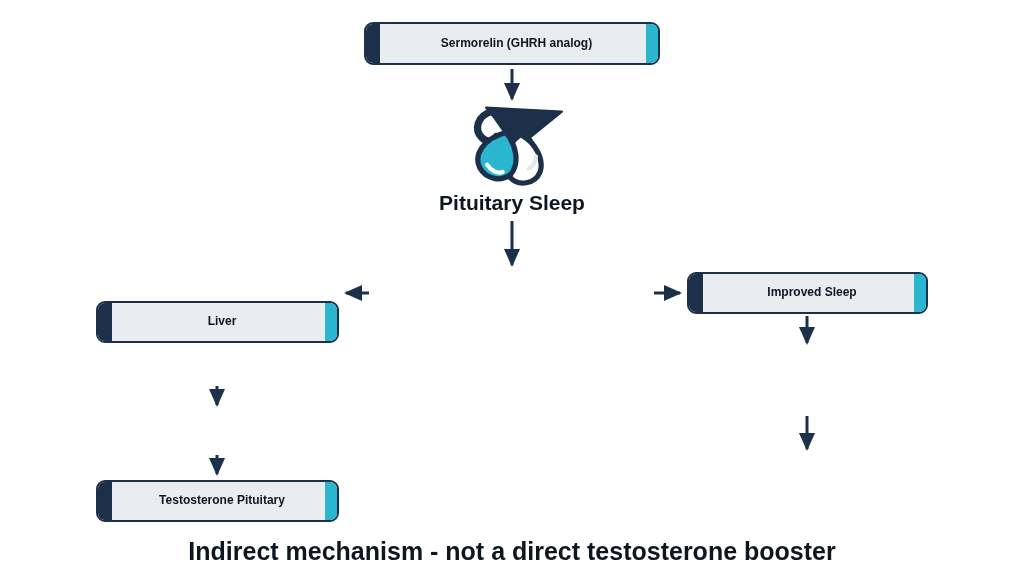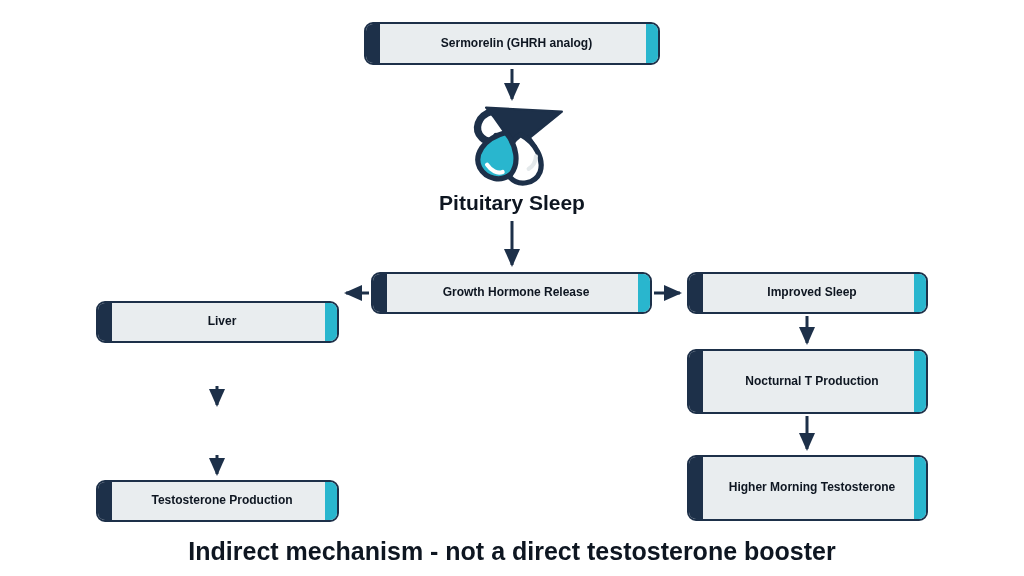--- a/index.html
+++ b/index.html
@@ -123,39 +123,30 @@
   </div>
 
   <div class="node" style="left:364px; top:22px; width:296px; height:43px;">
     <span class="label">Sermorelin (GHRH analog)</span>
   </div>
 
   <div class="node" style="left:96px; top:272px; width:243px; height:42px;margin-top:29px;">
     <span class="label">Liver</span>
   </div>
 
-  <div class="node" style="left:371px; top:272px; width:281px; height:42px;">
-    <span class="label">Growth Hormone Release</span>
-  </div>
 
   <div class="node" style="left:687px; top:272px; width:241px; height:42px;">
     <span class="label">Improved Sleep</span>
   </div>
 
 
 
   <div class="node" style="left:96px; top:480px; width:243px; height:42px;">
-    <span class="label">Testosterone Production</span>
+    <span class="label">Testosterone Pituitary</span>
   </div>
 
-  <div class="node node--wrap" style="left:687px; top:349px; width:241px; height:65px;">
-    <span class="label">Nocturnal T Production</span>
-  </div>
 
-  <div class="node node--wrap" style="left:687px; top:455px; width:241px; height:66px;">
-    <span class="label">Higher Morning Testosterone</span>
-  </div>
 
   <div class="free-label" id="pituitary-label">Pituitary Sleep</div>
 
   <div class="free-label" id="caption">Indirect mechanism - not a direct testosterone booster</div>
 
 </div>
 
 </body></html>

